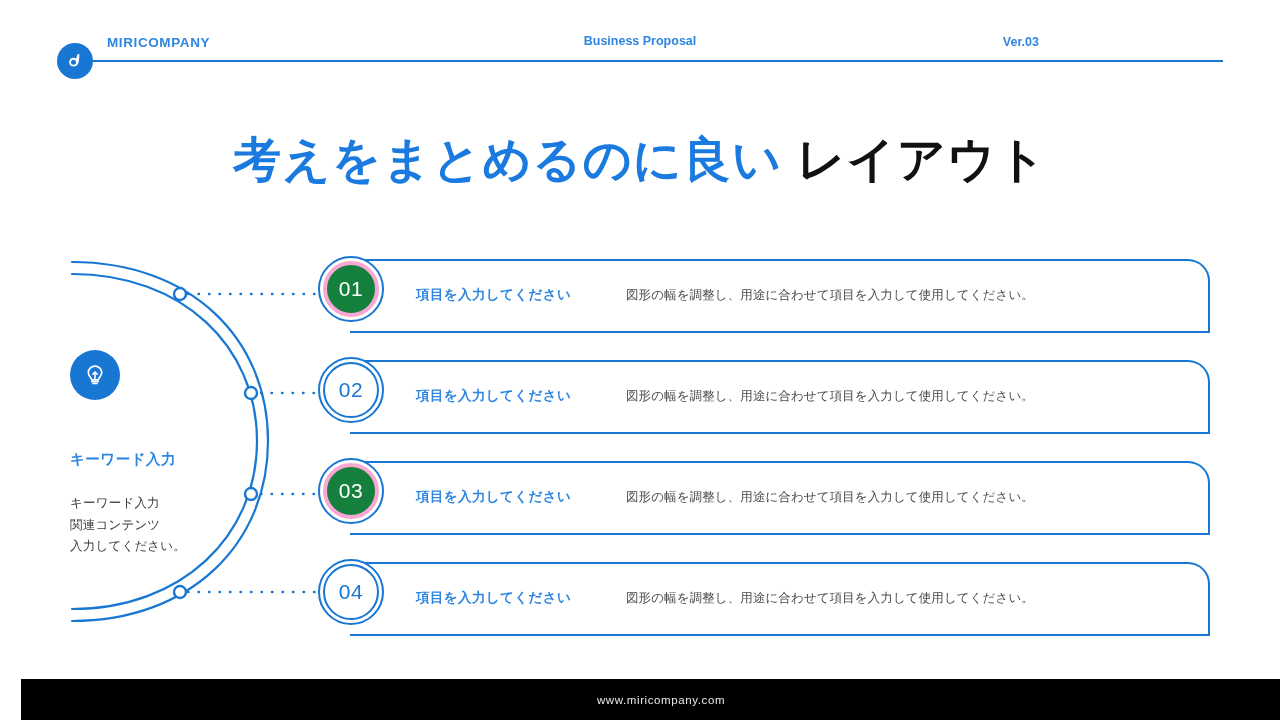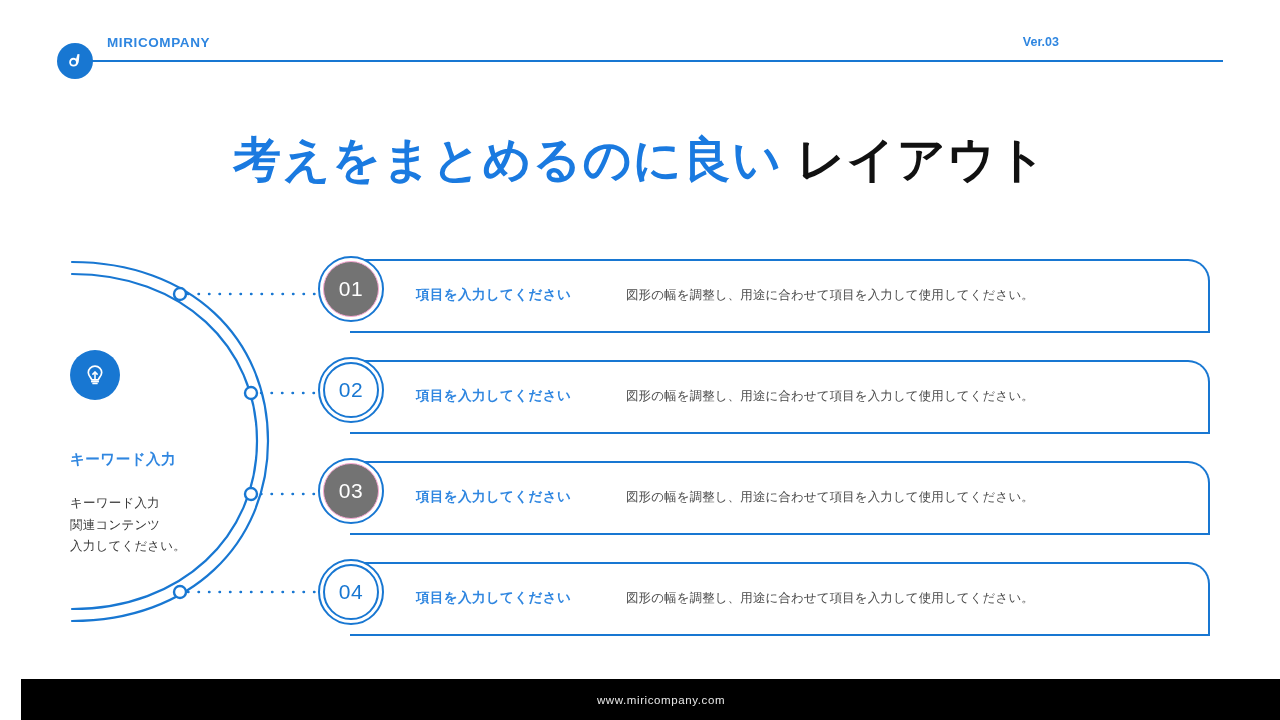--- a/index.html
+++ b/index.html
@@ -14,21 +14,20 @@
     overflow: hidden;
     position: relative;
   }
 
   
   .header {
     position: absolute;
     left: 0; top: 0;
     width: 1096px;
     height: 100px;
-    padding-left: 20px;
   }
   .header-rule {
     position: absolute;
     left: 75px;
     top: 60px;
     width: 1148px;
     height: 2px;
     background: #1877d2;
   }
   .logo-mark {
@@ -201,22 +200,22 @@
     border-radius: 50%;
     box-sizing: border-box;
     display: flex;
     align-items: center;
     justify-content: center;
     font-size: 21px;
     font-weight: normal;
     letter-spacing: 0.5px;
   }
   .num-inner.filled {
-    background: #737373;
-    border: 1px solid #f9a8d4;
+    background: #15803d;
+    border: 4px solid #f9a8d4;
     color: #ffffff;
   }
   .num-inner.hollow {
     background: #ffffff;
     border: 2px solid #1877d2;
     color: #1877d2;
   }
 
   
   .footer {
@@ -244,20 +243,21 @@
   <div class="header-rule"></div>
 
   <div class="logo-mark">
     <svg width="22" height="22" viewBox="0 0 22 22" aria-hidden="true">
       <path d="M15.5 4.2 C15.5 4.2 15.2 9.5 14.6 12.2 C14.0 15.0 12.0 16.6 9.6 16.6 C7.0 16.6 5.2 14.7 5.2 12.2 C5.2 9.7 7.0 7.8 9.5 7.8 C10.6 7.8 11.5 8.2 12.1 8.8 L13.6 4.0 Z" fill="#ffffff"></path>
       <circle cx="9.5" cy="12.2" r="2.5" fill="#1877d2"></circle>
     </svg>
   </div>
 
   <div class="brand-name">MIRICOMPANY</div>
+  <div class="header-center">Business Proposal</div>
   <div class="header-version">Ver.03</div>
 </div>
 
 <div class="title-block">
   <span class="title-accent">考えをまとめるのに良い</span><span class="title-rest"> レイアウト</span>
 </div>
 
 <svg class="arc-layer" viewBox="0 0 1280 720">
 
   <path d="M 72 262 C 190 262 268 338 268 441 C 268 544 190 621 72 621" fill="none" stroke="#1877d2" stroke-width="2.2" stroke-linecap="round"></path>

